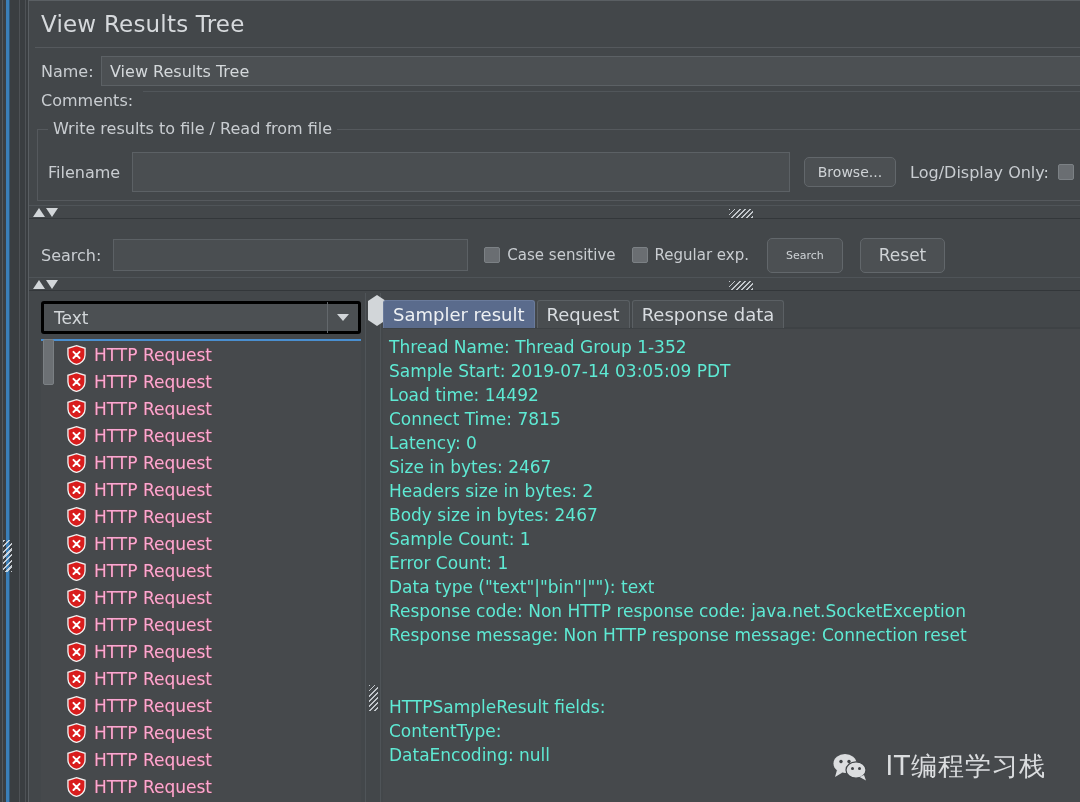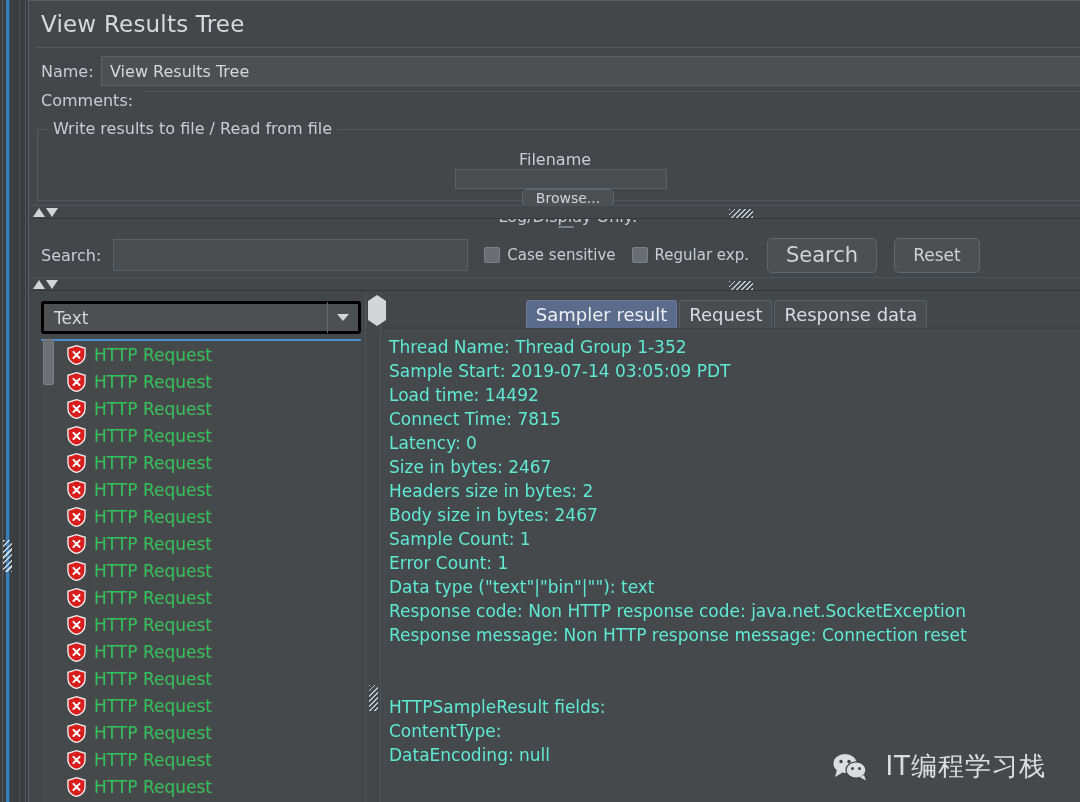--- a/index.html
+++ b/index.html
@@ -101,21 +101,21 @@
     position: absolute; left: 8px; top: 128px; right: 0; height: 72px;
     border: 1px solid #55595d; border-right: none;
   }
   .group-legend {
     position: absolute; left: 10px; top: -11px;
     background: #43474a; padding: 0 5px;
     font-size: 16px; color: #c9cdd1;
   }
   .file-row {
     position: absolute; left: 0; right: 0; top: 20px; height: 44px;
-    display: flex; align-items: center; padding: 0 6px 0 10px; flex-direction: column;
+    display: flex; align-items: center; padding: 0 6px 0 10px;
   }
   .file-label { font-size: 16px; color: #c9cdd1; margin-right: 12px; }
   .file-input {
     flex: 1; height: 40px;
     background: #4a4e51; border: 1px solid #5c6165;
     color: #d4d8db; font-size: 15px; padding: 0 8px; outline: none;
     font-family: "DejaVu Sans", "Liberation Sans", sans-serif;
   }
   .btn {
     background: #4c5053; border: 1px solid #62676b;
@@ -171,21 +171,21 @@
     background: #4a4e51; border: 1px solid #5c6165;
     color: #d4d8db; font-size: 15px; padding: 0 8px; outline: none;
     font-family: "DejaVu Sans", "Liberation Sans", sans-serif;
   }
   .cs-label, .re-label { font-size: 15px; color: #c9cdd1; margin-left: 7px; }
   .chk2 {
     width: 16px; height: 16px; margin-left: 16px;
     background: #6a6e72; border: 1px solid #7c8185; border-radius: 2px;
     display: inline-block; cursor: pointer;
   }
-  .search-btn { height: 35px; padding: 0 18px; margin-left: 18px; font-size: 21px; }
+  .search-btn { height: 35px; padding: 0 18px; margin-left: 18px; font-size: 11px; }
   .reset-btn  { height: 35px; padding: 0 18px; margin-left: 17px; font-size: 17px; }
 
   
   .content {
     position: absolute; left: 0; top: 292px; right: 0; bottom: 0;
   }
 
   
   .left-pane {
     position: absolute; left: 12px; top: 8px; width: 320px; bottom: 0;
@@ -209,21 +209,21 @@
     overflow: hidden;
   }
   .tree-row {
     height: 27px; display: flex; align-items: center;
     padding-left: 26px; cursor: pointer;
   }
   .shield {
     width: 19px; height: 20px; flex: none; margin-right: 8px;
   }
   .tree-label {
-    font-size: 17px; color: #22c55e;
+    font-size: 17px; color: #f9a8d4;
     font-family: "DejaVu Sans", "Liberation Sans", sans-serif;
     text-shadow: 0 0 1px rgba(255,60,60,.5);
   }
   .tree-thumb {
     position: absolute; left: 2px; top: 38px; width: 11px; height: 46px;
     background: #6c7074; border: 1px solid #7b8084; border-radius: 2px;
   }
 
   
   .vsplit {
@@ -251,21 +251,21 @@
         rgba(225,230,235,0.8) 0px, rgba(225,230,235,0.8) 1.3px,
         rgba(0,0,0,0) 1.3px, rgba(0,0,0,0) 3.6px);
   }
 
   
   .right-pane {
     position: absolute; left: 354px; top: 0; right: 0; bottom: 0;
   }
   .tabbar {
     position: absolute; left: 0; top: 5px; right: 8px; height: 30px;
-    display: flex; align-items: flex-end; justify-content: center;
+    display: flex; align-items: flex-end;
   }
   .tab {
     height: 28px; padding: 0 9px;
     display: flex; align-items: center;
     font-size: 18px; color: #d8dce0;
     background: #494d50; border: 1px solid #5b6064; border-bottom: none;
     border-radius: 3px 3px 0 0; margin-right: 2px; cursor: pointer;
   }
   .tab.active {
     background: #5a6b8c; color: #eef1f4; border-color: #6a7b9c;

